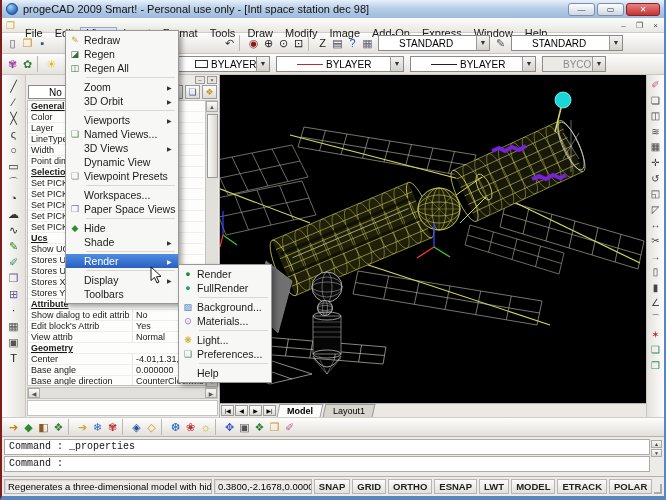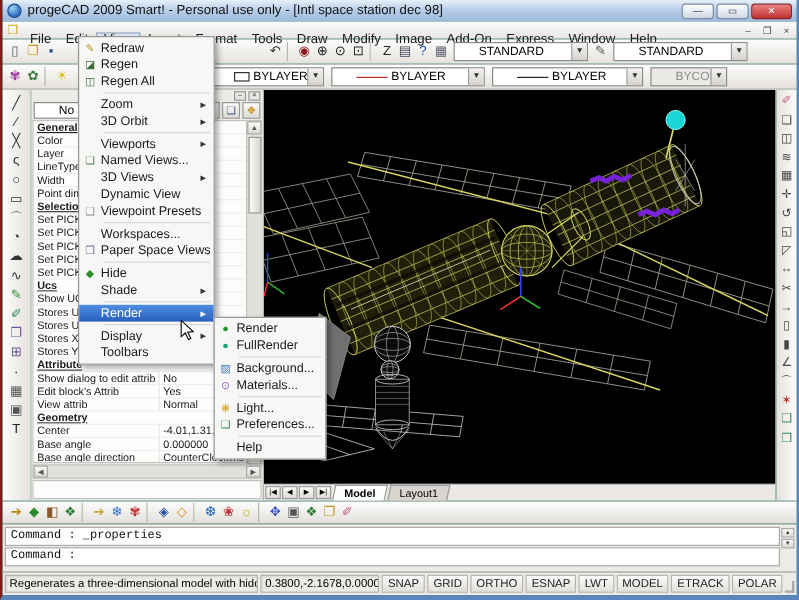--- a/index.html
+++ b/index.html
@@ -501,21 +501,21 @@
     <div class="cline">Command :</div>
     <div class="spin">
       <span>▲</span>
       <span>▼</span>
     </div>
   </div>
 
   <div class="status">
     <span class="sbox smsg">Regenerates a three-dimensional model with hidden lines suppressed:  HIDE</span>
     <span class="sbox scoord">0.3800,-2.1678,0.0000</span>
-    <span style="display:flex;gap:2px;">
+    <span style="display:flex;gap:2px;font-weight:bold;">
         <span class="stgl">SNAP</span>
         <span class="stgl">GRID</span>
         <span class="stgl">ORTHO</span>
         <span class="stgl">ESNAP</span>
         <span class="stgl">LWT</span>
         <span class="stgl">MODEL</span>
         <span class="stgl">ETRACK</span>
         <span class="stgl">POLAR</span>
       </span>
     <span class="grip"></span>

